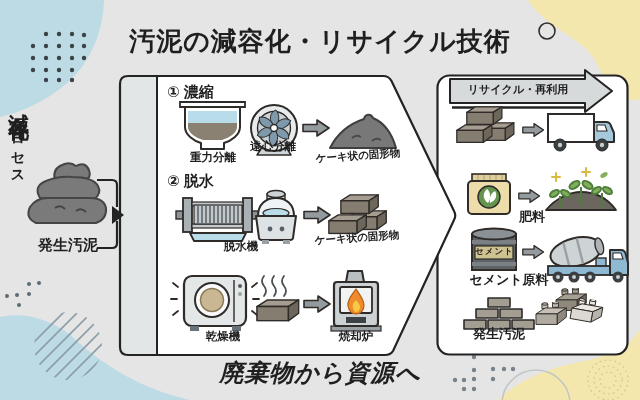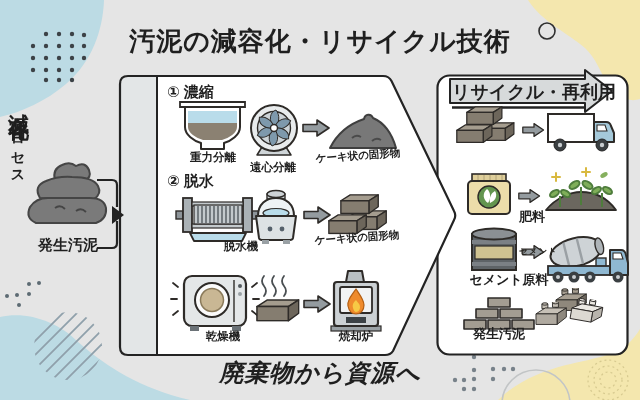--- a/index.html
+++ b/index.html
@@ -19,33 +19,33 @@
   .strip-inner{writing-mode:vertical-rl;text-orientation:upright;font-weight:700;letter-spacing:3px;}
   .strip-main{font-size:21px;}
   .strip-sub{font-size:14px;letter-spacing:2px;}
   .step-t{font-size:15px;}
   .s1t{left:167px;top:83px;}
   .s2t{left:167px;top:172px;}
   .s3t{left:167px;top:261px;}
   .sub{font-size:11.5px;}
   .cake{font-size:10.5px;transform:rotate(-4deg);}
   .g1a{left:182px;top:151px;width:62px;}
-  .g1b{left:242px;top:161px;width:62px;text-align:center;}
+  .g1b{left:242px;top:140px;width:62px;text-align:center;}
   .g1c{left:313px;top:149px;width:90px;}
   .g2a{left:208px;top:240px;width:66px;}
   .g2c{left:312px;top:231px;width:90px;}
   .g3a{left:191px;top:330px;width:64px;}
   .g3b{left:324px;top:330px;width:64px;}
-  .banner-t{left:452px;top:83px;width:132px;font-size:18px;font-family:Liberation Mono, monospace;}
+  .banner-t{left:452px;top:83px;width:132px;font-size:11px;}
   .r-lbl{font-size:13px;}
   .r1{left:492px;top:151px;width:70px;}
   .r2{left:497px;top:210px;width:70px;}
   .r3{left:462px;top:273px;width:94px;}
   .r4{left:462px;top:327px;width:74px;}
-  .bag-txt{left:475px;top:247px;width:38px;font-size:8.5px;color:#26241f;letter-spacing:1px;margin-left:44px;}
+  .bag-txt{left:475px;top:247px;width:38px;font-size:8.5px;color:#26241f;letter-spacing:1px;}
 </style>
 </head>
 <body>
 
 <div id="stage">
 
 <svg id="bg" viewBox="0 0 640 400">
   <defs>
     <symbol id="sym-brick" viewBox="0 0 46 24">
       <path d="M1,8 L12,1 L45,1 L34,8 Z" fill="var(--t,#a59d8f)" stroke="#2e2b28" stroke-width="1.6" stroke-linejoin="round"></path>

